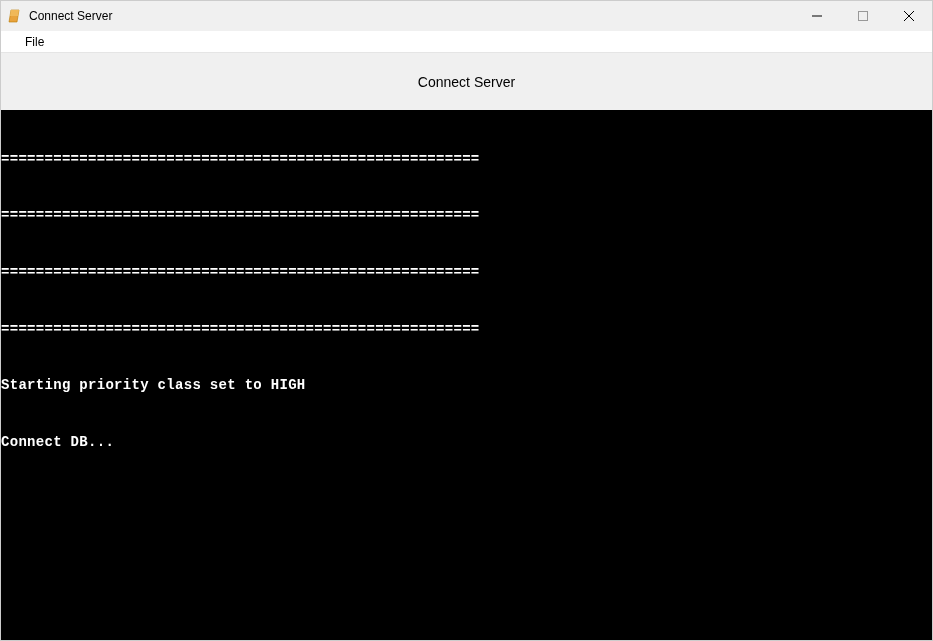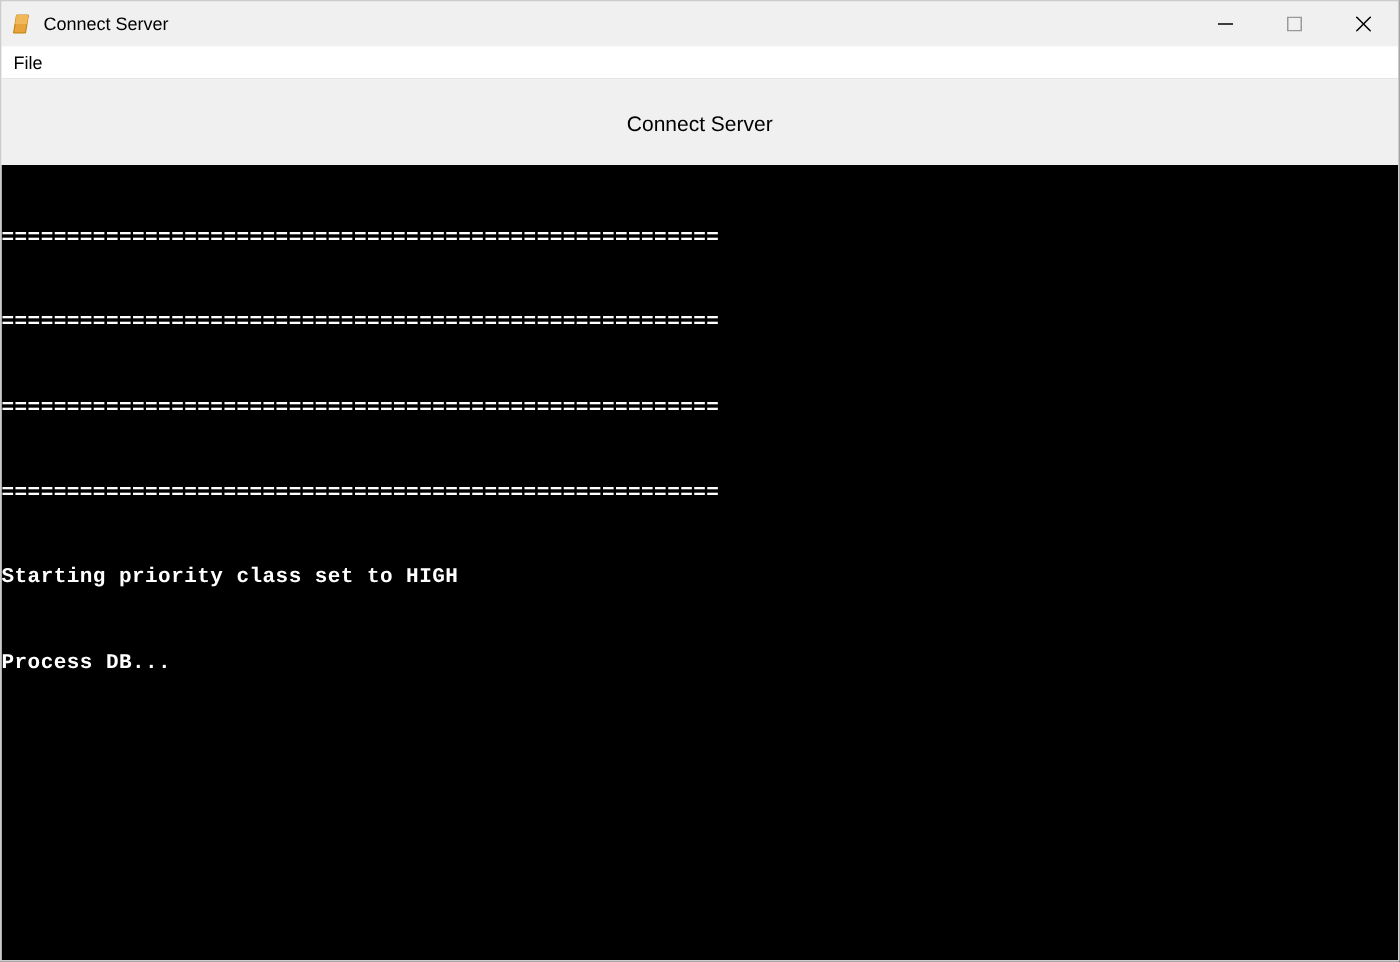--- a/index.html
+++ b/index.html
@@ -51,20 +51,21 @@
       background: #fff;
       display: flex;
       align-items: center;
       padding: 0 2px;
       border-bottom: 1px solid #e5e5e5;
     }
     .menu-item {
       font-size: 12px;
       color: #000;
       padding: 2px 6px;
+      margin-left: 16px;
     }
     .header-band {
       height: 57px;
       background: #f0f0f0;
       display: flex;
       align-items: center;
       justify-content: center;
       font-size: 14px;
       color: #000;
     }
@@ -121,14 +122,14 @@
 <div class="header-band">
   <span>Connect Server</span>
 </div>
 
 <div class="console">
   <div>=======================================================</div>
   <div>=======================================================</div>
   <div>=======================================================</div>
   <div>=======================================================</div>
   <div>Starting priority class set to HIGH</div>
-  <div>Process DB...</div>
+  <div>Connect DB...</div>
 </div>
 
 </body></html>

